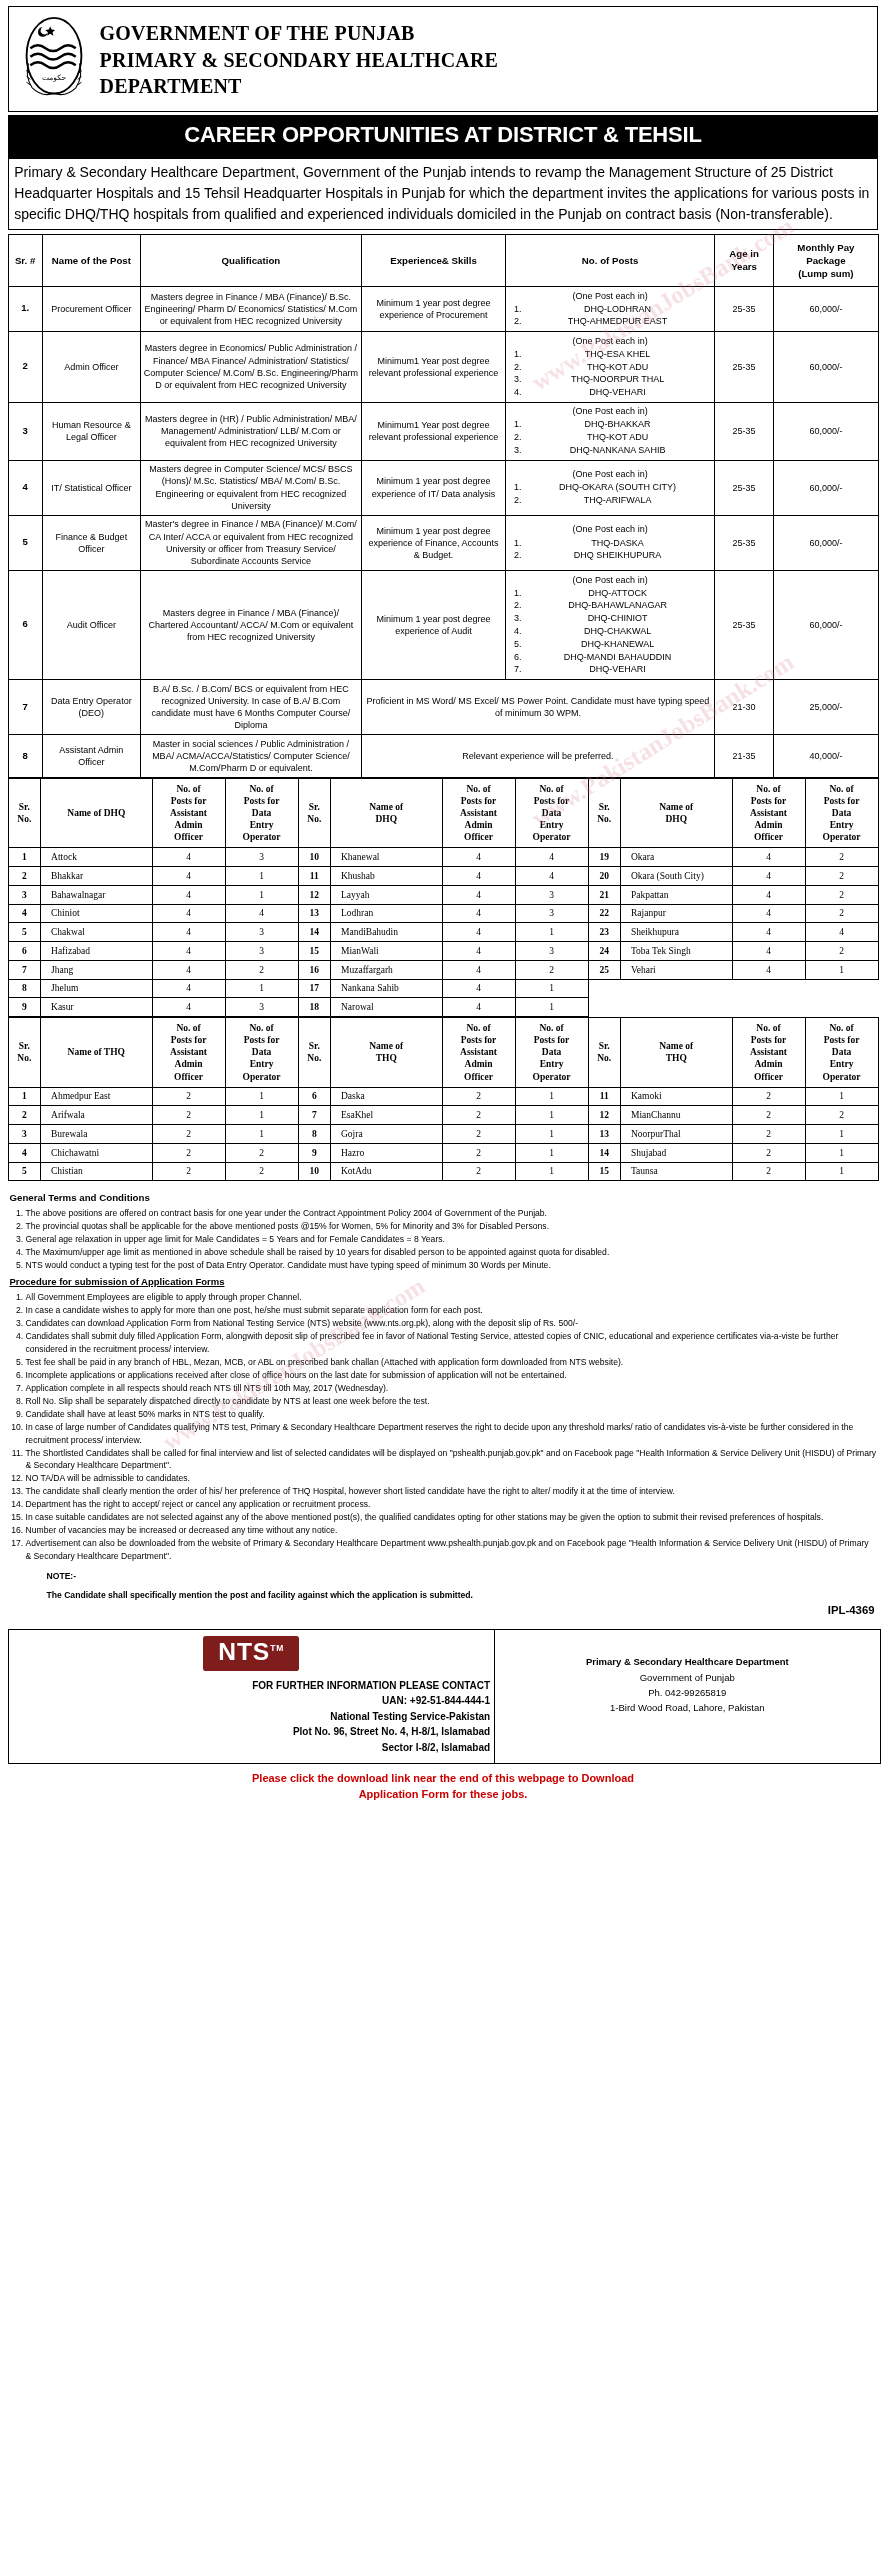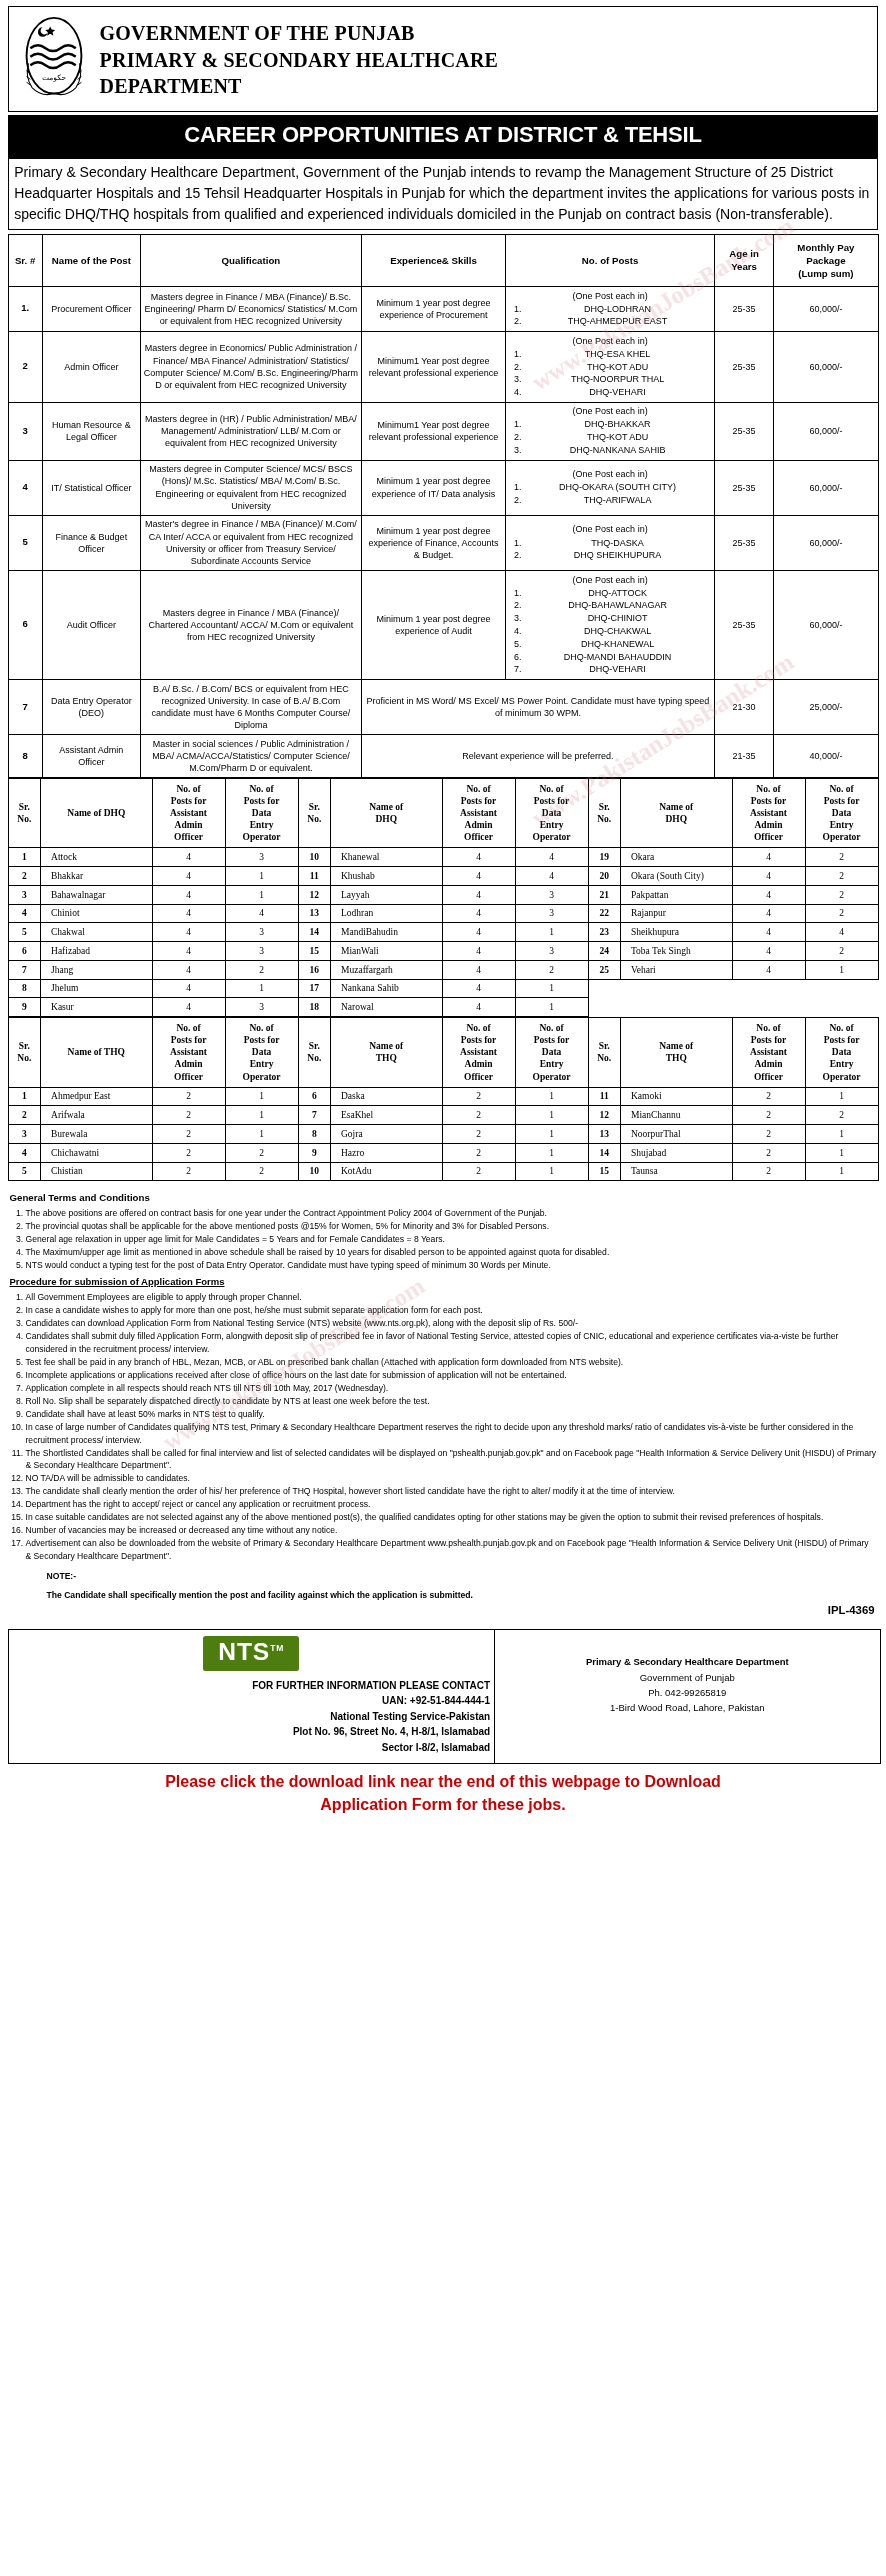--- a/index.html
+++ b/index.html
@@ -150,41 +150,41 @@
     position:relative;
   }
   .ipl{
     text-align:right;
     font-weight:bold;
     font-size:11.4px;
     padding:1.9px 11.4px 3.8px 0;
   }
   .nts-logo{
     display:inline-block;
-    background:#4d7c0f;
+    background:#7f1d1d;
     color:#fff;
     font-weight:bold;
     font-size:24.6px;
     letter-spacing:0.9px;
     padding:2.8px 15px 4.7px 15px;
     border-radius:2.8px;
     position:relative;
   }
   .nts-logo sup{font-size:8.5px;vertical-align:super;}
   .foot-left .fl{font-size:10px;line-height:1.55;text-align:right;}
   .foot-left .fl.bold{font-weight:bold;}
   .foot-right .fr{font-size:9.5px;line-height:1.6;}
   .foot-right .fr.bold{font-weight:bold;}
 
   .download-note{
     margin:7.6px 0 5.7px 0;
     text-align:center;
     color:#cc0000;
     font-weight:bold;
-    font-size:16px;
+    font-size:11px;
     line-height:1.42;
     padding:0 19px;
   }
 
   .wm{
     position:absolute;
     color:rgba(214,120,130,.22);
     font-size:24.6px;
     font-weight:bold;
     transform:rotate(-32deg);

